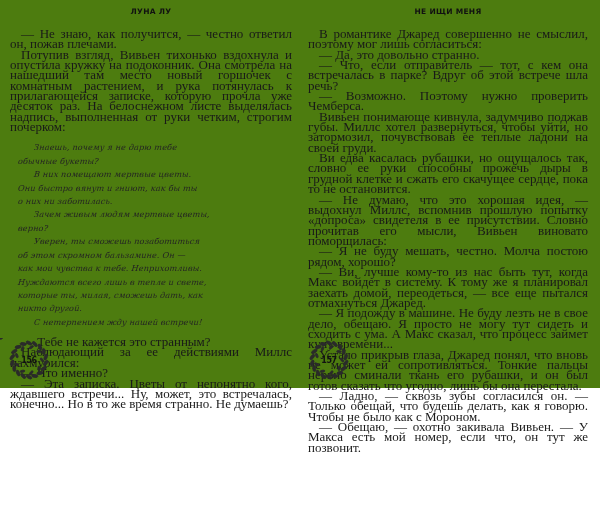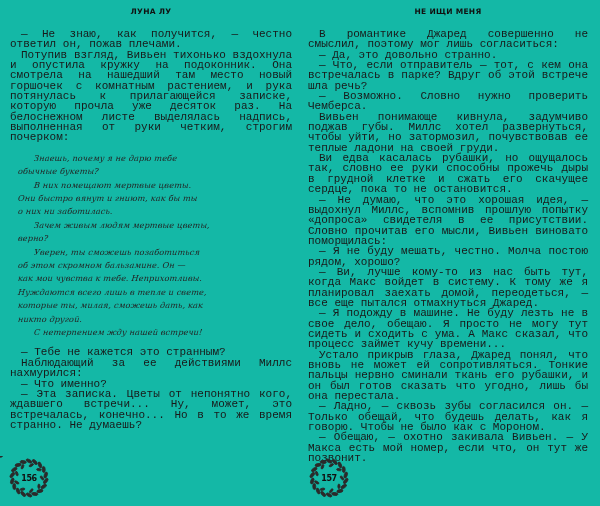--- a/index.html
+++ b/index.html
@@ -16,23 +16,23 @@
   }
   .spread {
     display: flex;
     width: 600px;
     height: 506px;
     background: #ffffff;
   }
   .page {
     position: relative;
     width: 300px;
-    height: 506px;
+    height: 388px;
     box-sizing: border-box;
-    background: #14b8a6;
+    background: #4d7c0f;
   }
   .page-left {
     padding: 6px 8px 0 10px;
   }
   .page-right {
     padding: 6px 12px 0 8px;
   }
   .running-head {
     font-family: "DejaVu Sans", sans-serif;
     font-weight: bold;
@@ -41,22 +41,22 @@
     text-align: center;
     color: #111;
     height: 12px;
     line-height: 12px;
     margin-bottom: 11px;
     -webkit-font-smoothing: none;
   }
   .page-right .running-head {
   }
   .body-text {
-    font-family: Liberation Mono, monospace;
-    font-size: 11px;
+    font-family: Liberation Serif, serif;
+    font-size: 13px;
     line-height: 10.35px;
     text-align: justify;
     text-justify: inter-word;
     color: #191919;
     hyphens: manual;
   }
   .body-text p {
     margin: 0;
     text-indent: 11px;
   }
@@ -246,21 +246,21 @@
     </div>
   </div>
 
   <div class="page page-right">
     <div class="running-head">НЕ ИЩИ МЕНЯ</div>
 
     <div class="body-text">
       <p>В романтике Джаред совершенно не смыслил, поэтому мог лишь согласиться:</p>
       <p>— Да, это довольно странно.</p>
       <p>— Что, если отправитель — тот, с кем она встречалась в парке? Вдруг об этой встрече шла речь?</p>
-      <p>— Возможно. Словно нужно проверить Чемберса.</p>
+      <p>— Возможно. Поэтому нужно проверить Чемберса.</p>
       <p>Вивьен понимающе кивнула, задумчиво поджав губы. Миллс хотел развернуться, чтобы уйти, но затормозил, почувствовав ее теплые ладони на своей груди.</p>
       <p>Ви едва касалась рубашки, но ощущалось так, словно ее руки способны прожечь дыры в грудной клетке и сжать его скачущее сердце, пока то не остановится.</p>
       <p>— Не думаю, что это хорошая идея, — выдохнул Миллс, вспомнив прошлую попытку «допроса» свидетеля в ее присутствии. Словно прочитав его мысли, Вивьен виновато поморщилась:</p>
       <p>— Я не буду мешать, честно. Молча постою рядом, хорошо?</p>
       <p>— Ви, лучше кому-то из нас быть тут, когда Макс войдет в систему. К тому же я планировал заехать домой, переодеться, — все еще пытался отмахнуться Джаред.</p>
       <p>— Я подожду в машине. Не буду лезть не в свое дело, обещаю. Я просто не могу тут сидеть и сходить с ума. А Макс сказал, что процесс займет кучу времени...</p>
       <p>Устало прикрыв глаза, Джаред понял, что вновь не может ей сопротивляться. Тонкие пальцы нервно сминали ткань его рубашки, и он был готов сказать что угодно, лишь бы она перестала.</p>
       <p>— Ладно, — сквозь зубы согласился он. — Только обещай, что будешь делать, как я говорю. Чтобы не было как с Мороном.</p>
       <p>— Обещаю, — охотно закивала Вивьен. — У Макса есть мой номер, если что, он тут же позвонит.</p>
     </div>

